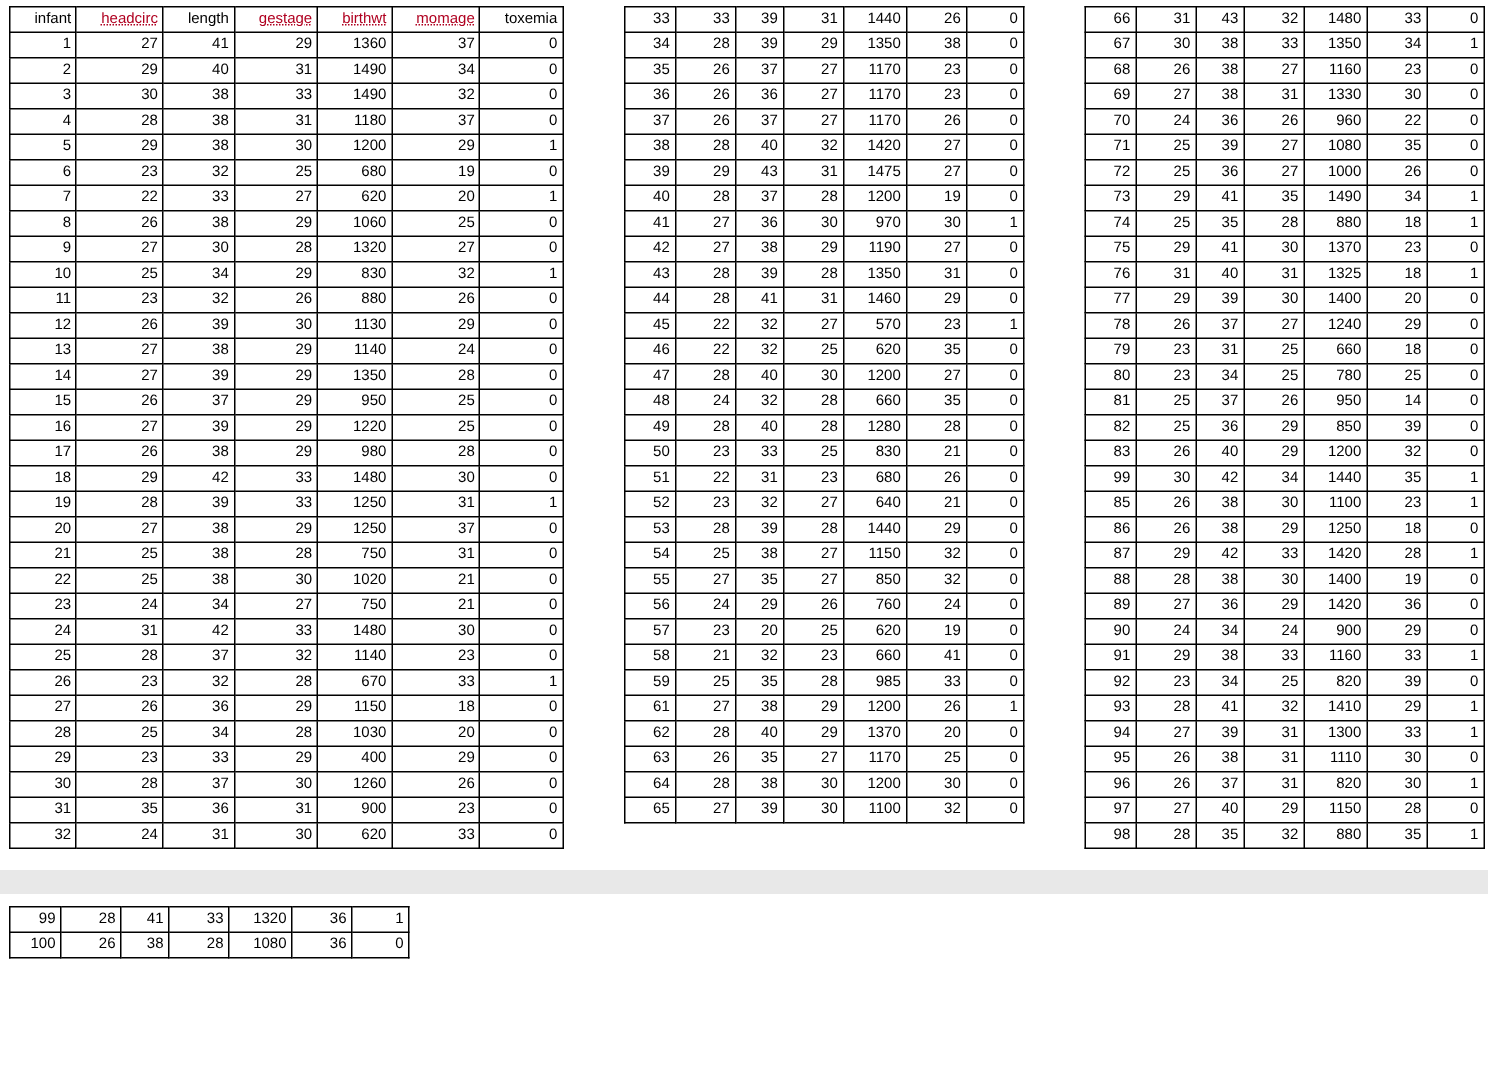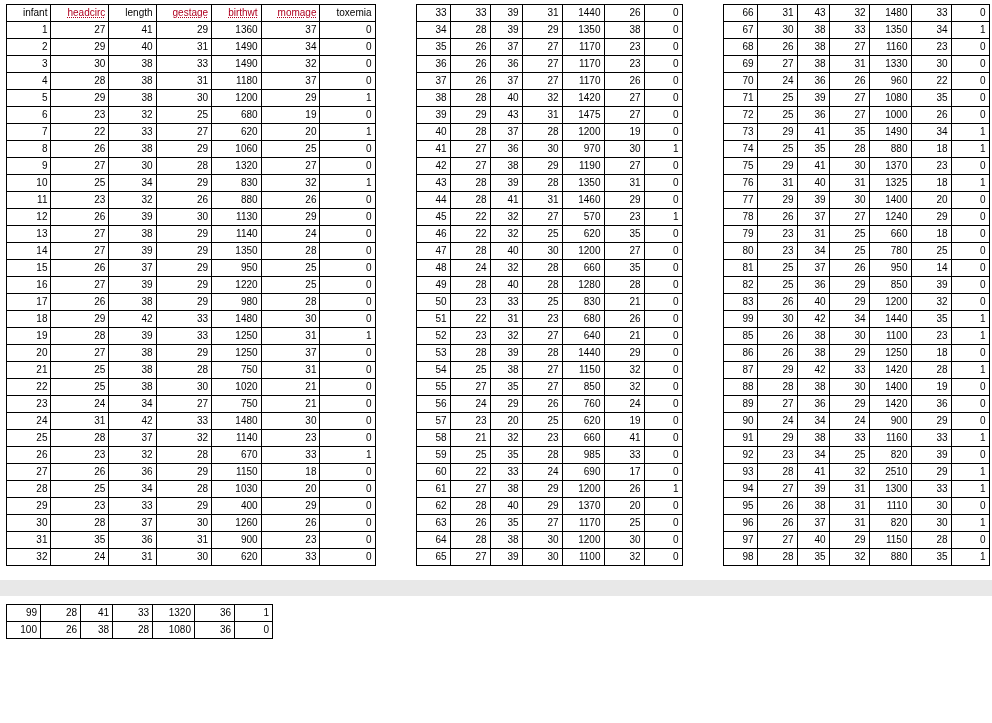--- a/index.html
+++ b/index.html
@@ -611,29 +611,20 @@
               <tr>
                 <td class="c-infant">59</td>
                 <td class="c-head">25</td>
                 <td class="c-len">35</td>
                 <td class="c-gest">28</td>
                 <td class="c-bw">985</td>
                 <td class="c-mom">33</td>
                 <td class="c-tox">0</td>
               </tr>
               <tr>
-                <td class="c-infant">60</td>
-                <td class="c-head">22</td>
-                <td class="c-len">33</td>
-                <td class="c-gest">24</td>
-                <td class="c-bw">690</td>
-                <td class="c-mom">17</td>
-                <td class="c-tox">0</td>
-              </tr>
-              <tr>
                 <td class="c-infant">61</td>
                 <td class="c-head">27</td>
                 <td class="c-len">38</td>
                 <td class="c-gest">29</td>
                 <td class="c-bw">1200</td>
                 <td class="c-mom">26</td>
                 <td class="c-tox">1</td>
               </tr>
               <tr>
                 <td class="c-infant">62</td>
@@ -918,21 +909,21 @@
                 <td class="c-gest">25</td>
                 <td class="c-bw">820</td>
                 <td class="c-mom">39</td>
                 <td class="c-tox">0</td>
               </tr>
               <tr>
                 <td class="c-infant">93</td>
                 <td class="c-head">28</td>
                 <td class="c-len">41</td>
                 <td class="c-gest">32</td>
-                <td class="c-bw">2510</td>
+                <td class="c-bw">1410</td>
                 <td class="c-mom">29</td>
                 <td class="c-tox">1</td>
               </tr>
               <tr>
                 <td class="c-infant">94</td>
                 <td class="c-head">27</td>
                 <td class="c-len">39</td>
                 <td class="c-gest">31</td>
                 <td class="c-bw">1300</td>
                 <td class="c-mom">33</td>

